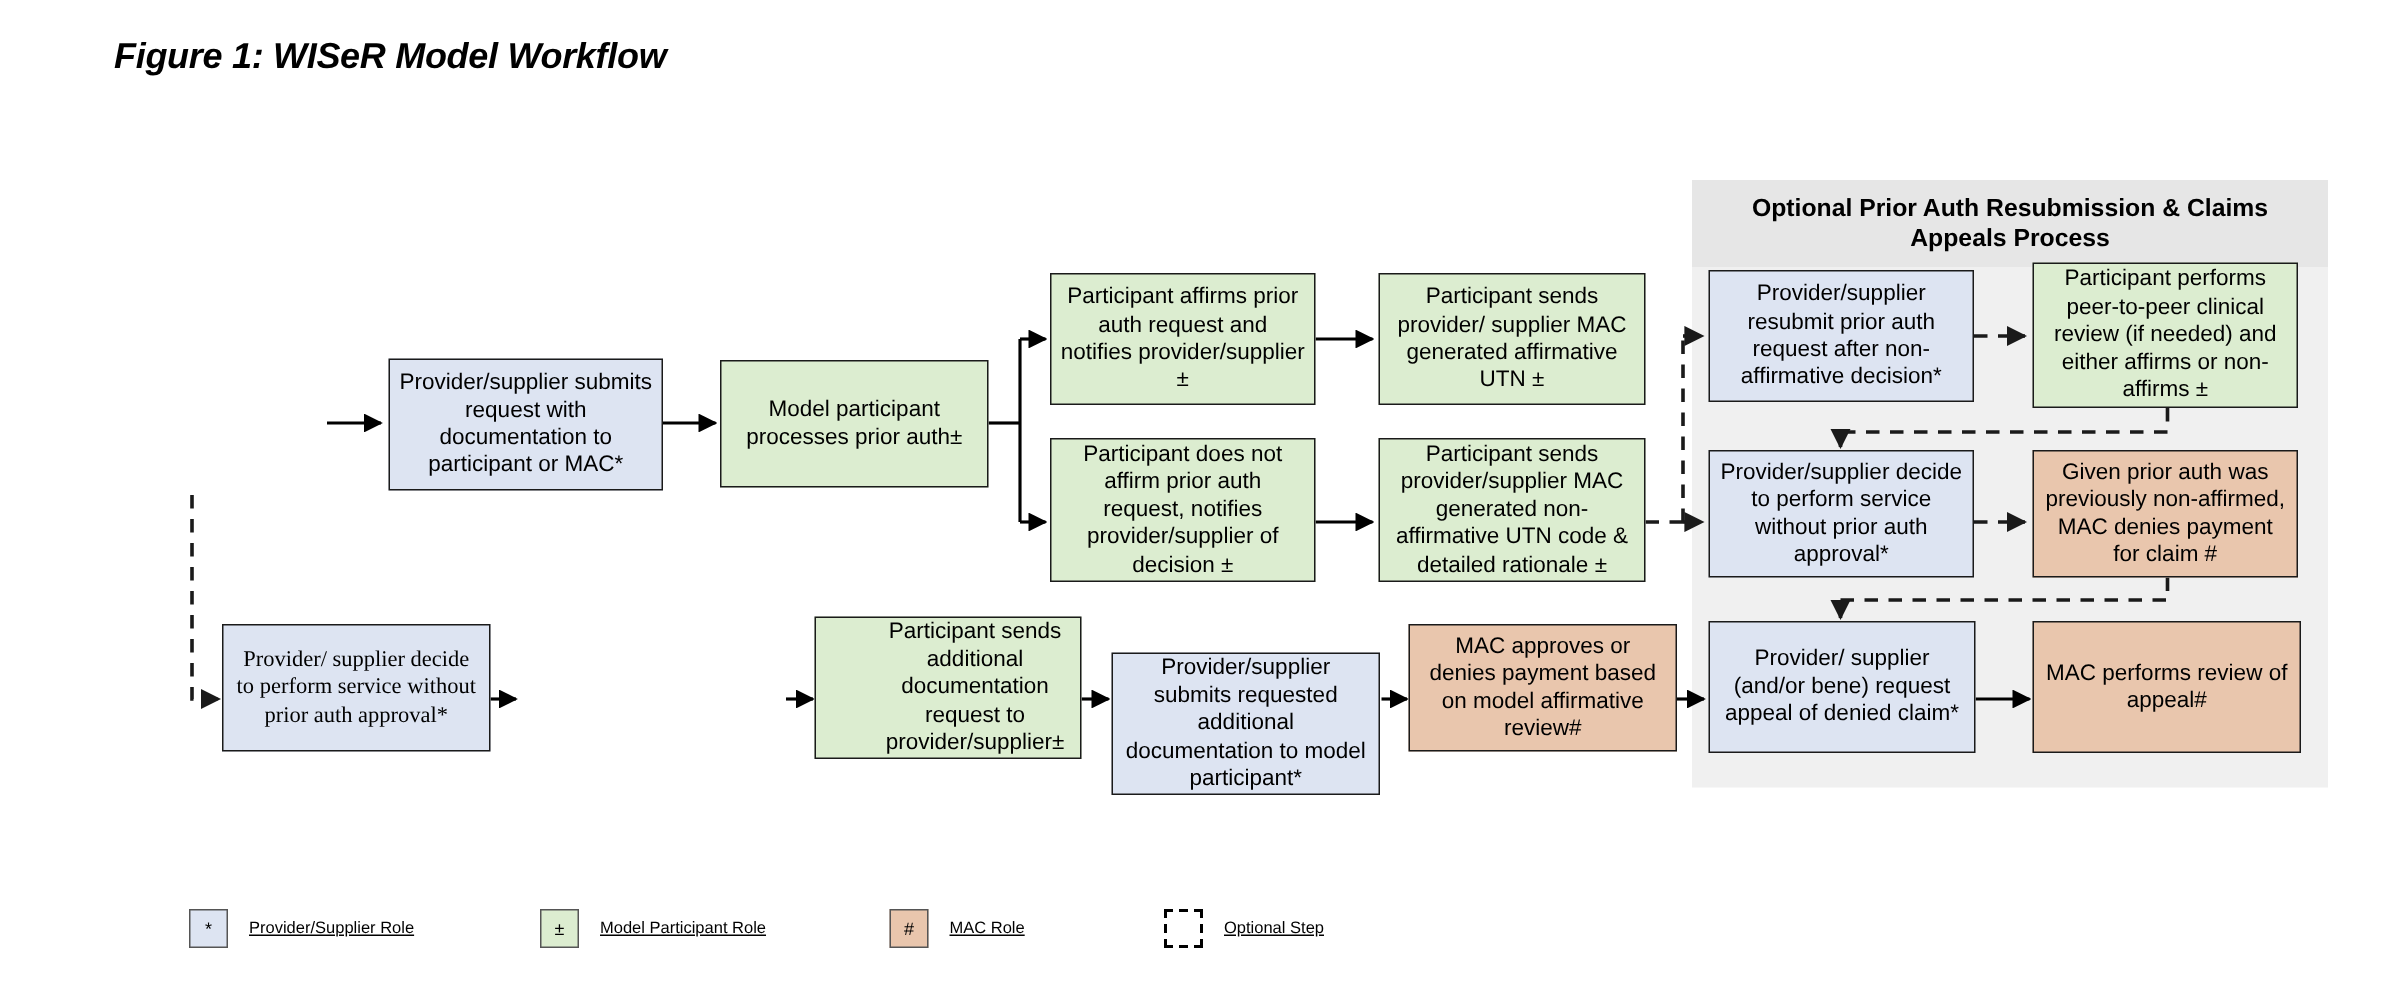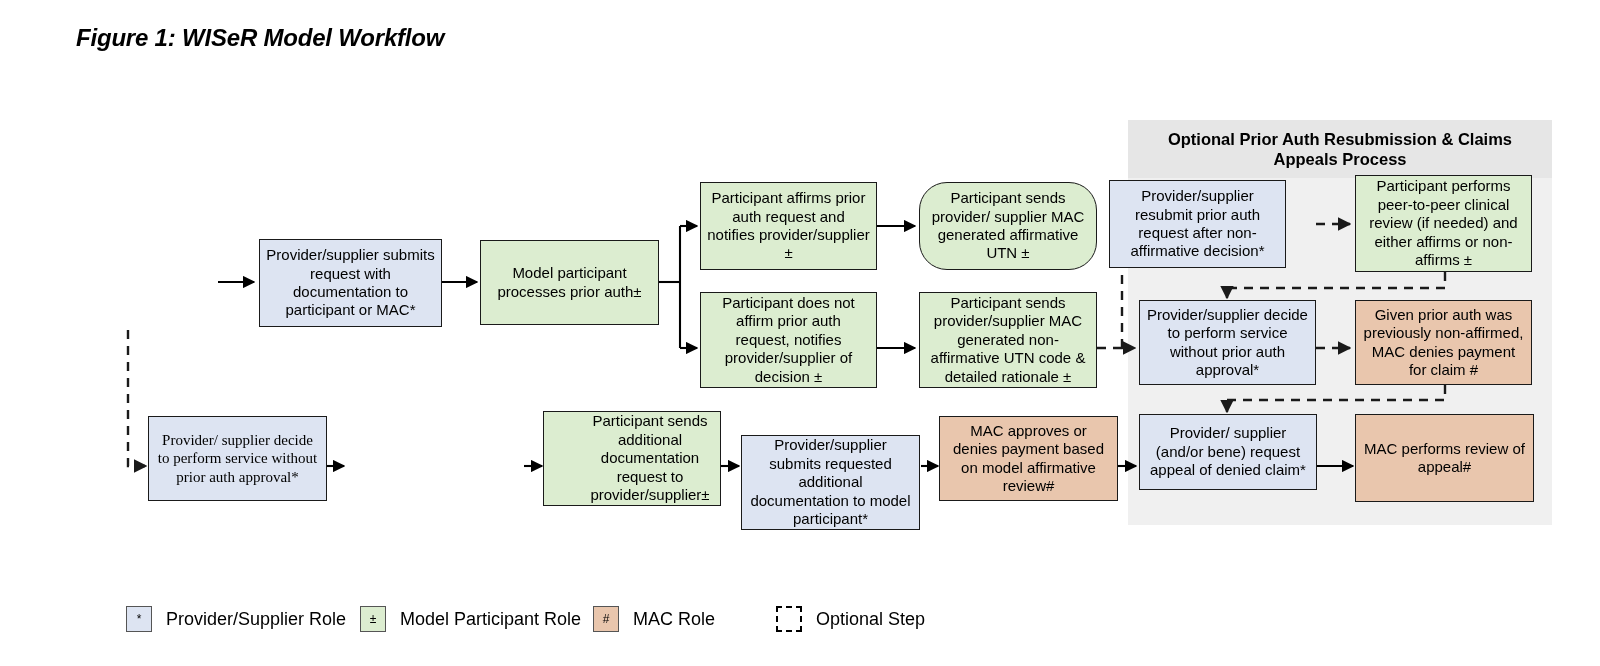--- a/index.html
+++ b/index.html
@@ -28,21 +28,21 @@
             pointer-events:none;overflow:visible;}
   .solid{stroke:#000;stroke-width:2.1px;fill:none;}
   .dashed{stroke:#1a1a1a;stroke-width:2.4px;fill:none;
           stroke-dasharray:9 7;stroke-linecap:butt;}
 
   .legend-item{position:absolute;display:flex;align-items:center;}
   .legend-swatch{width:26px;height:26px;border:1.4px solid #555;box-sizing:border-box;
                  display:flex;align-items:center;justify-content:center;
                  font-size:12px;line-height:1;}
   .legend-swatch.dashedbox{background:transparent;border:2.4px dashed #000;}
-  .legend-label{margin-left:14px;font-size:18px;white-space:nowrap;}
+  .legend-label{margin-left:14px;font-size:11px;white-space:nowrap;text-decoration:underline;}
 </style>
 </head>
 <body>
 
 <div id="stage">
 
   <div class="title">Figure 1: WISeR Model Workflow</div>
 
   <div class="panel" style="left:1128px;top:120px;width:424px;height:405px;"></div>
   <div class="panel-header" style="left:1128px;top:120px;width:424px;height:58px;">Optional Prior Auth Resubmission &amp; Claims Appeals Process</div>
@@ -99,33 +99,33 @@
   </div>
 
   <div class="node green" style="left:480px;top:240px;width:179px;height:85px;">
     <span>Model participant processes prior auth±</span>
   </div>
 
   <div class="node green" style="left:700px;top:182px;width:177px;height:88px;">
     <span>Participant affirms prior auth request and notifies provider/supplier ±</span>
   </div>
 
-  <div class="node green" style="left:919px;top:182px;width:178px;height:88px;border-radius:28px;">
+  <div class="node green" style="left:919px;top:182px;width:178px;height:88px;">
     <span>Participant sends provider/ supplier MAC generated affirmative UTN ±</span>
   </div>
 
   <div class="node green" style="left:700px;top:292px;width:177px;height:96px;">
     <span>Participant does not affirm prior auth request, notifies provider/supplier of decision ±</span>
   </div>
 
   <div class="node green" style="left:919px;top:292px;width:178px;height:96px;">
     <span>Participant sends provider/supplier MAC generated non-affirmative UTN code &amp; detailed rationale ±</span>
   </div>
 
-  <div class="node blue" style="left:1109px;top:180px;width:177px;height:88px;">
+  <div class="node blue" style="left:1139px;top:180px;width:177px;height:88px;">
     <span>Provider/supplier resubmit prior auth request after non-affirmative decision*</span>
   </div>
 
   <div class="node green" style="left:1355px;top:175px;width:177px;height:97px;">
     <span>Participant performs peer-to-peer clinical review (if needed) and either affirms or non-affirms ±</span>
   </div>
 
   <div class="node blue" style="left:1139px;top:300px;width:177px;height:85px;">
     <span>Provider/supplier decide to perform service without prior auth approval*</span>
   </div>
@@ -144,21 +144,21 @@
   </div>
 
   <div class="node blue" style="left:741px;top:435px;width:179px;height:95px;align-items:center;">
     <span>Provider/supplier submits requested additional documentation to model participant*</span>
   </div>
 
   <div class="node orange" style="left:939px;top:416px;width:179px;height:85px;">
     <span>MAC approves or denies payment based on model affirmative review#</span>
   </div>
 
-  <div class="node blue" style="left:1139px;top:414px;width:178px;height:76px;">
+  <div class="node blue" style="left:1139px;top:414px;width:178px;height:88px;">
     <span>Provider/ supplier (and/or bene) request appeal of denied claim*</span>
   </div>
 
   <div class="node orange" style="left:1355px;top:414px;width:179px;height:88px;">
     <span>MAC performs review of appeal#</span>
   </div>
 
   <div class="legend-item" style="left:126px;top:606px;">
     <div class="legend-swatch blue">
       <span>*</span>

